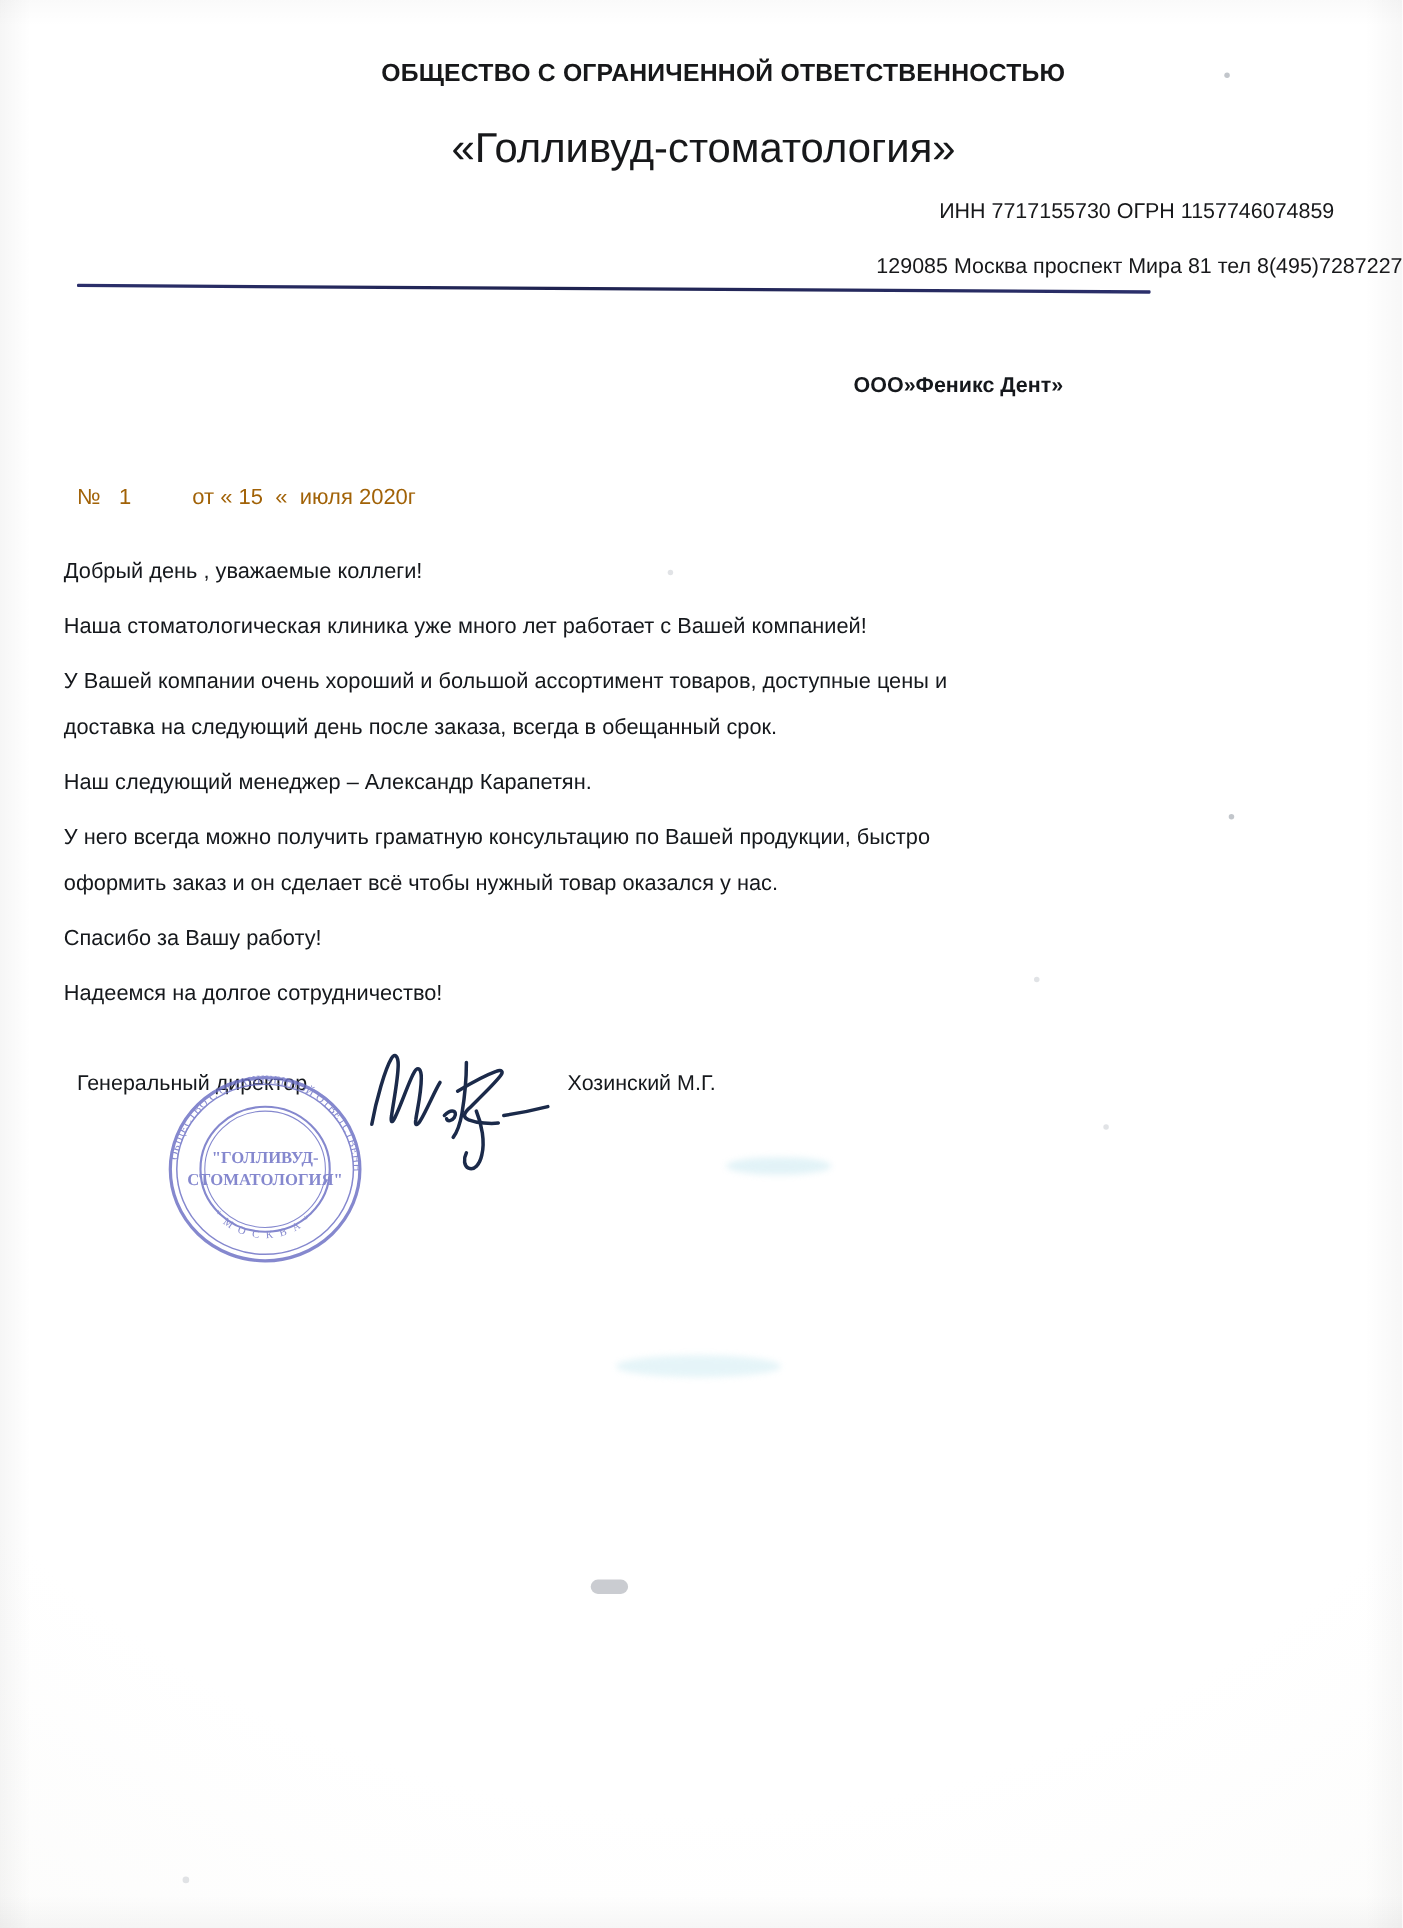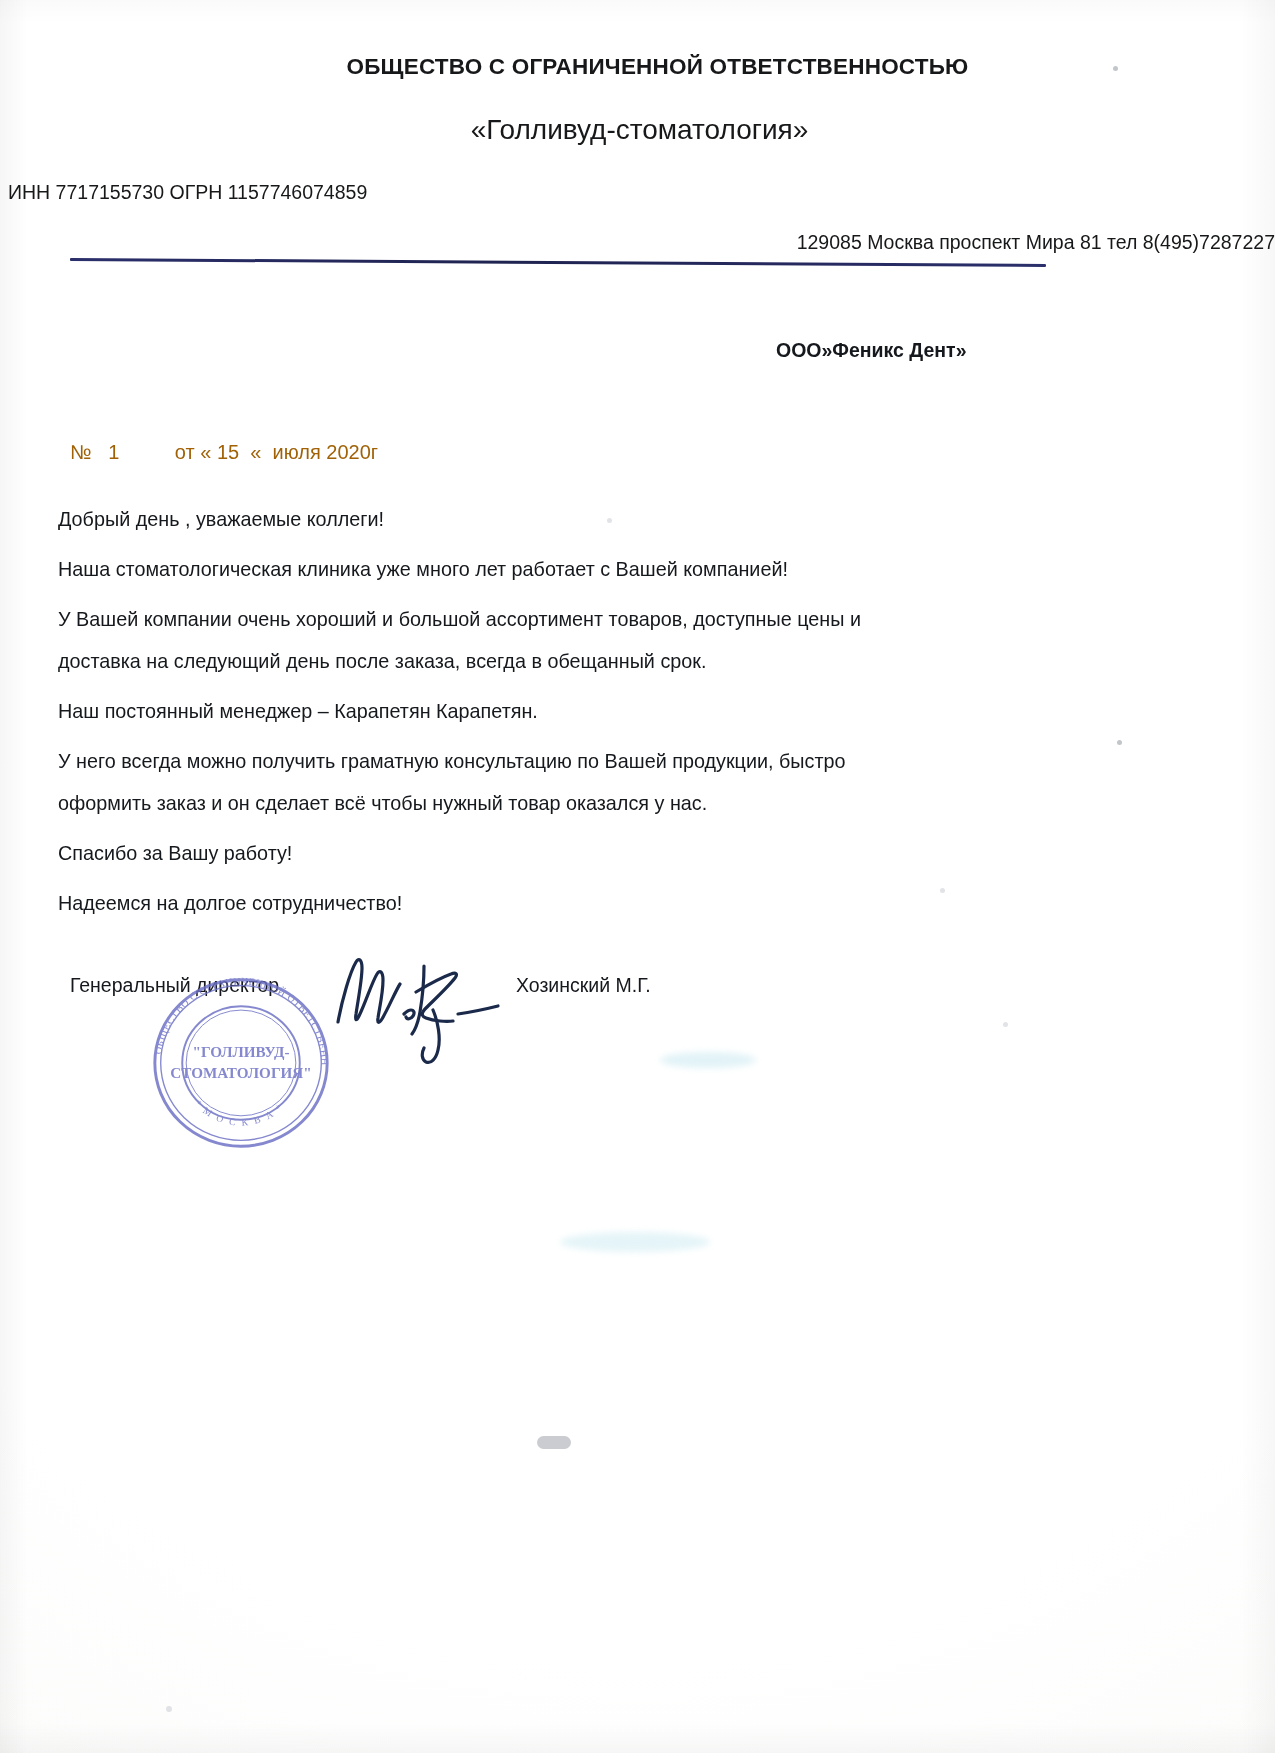--- a/index.html
+++ b/index.html
@@ -53,31 +53,31 @@
     color: #17181a;
     padding-left: 40px;
     box-sizing: border-box;
   }
   .org-name {
     position: absolute;
     top: 114px;
     left: 0;
     width: 1275px;
     text-align: center;
-    font-size: 28px;
+    font-size: 38px;
     color: #17181a;
     padding-left: 4px;
     box-sizing: border-box;
   }
   .org-ids {
     position: absolute;
     top: 181px;
     left: 0;
     width: 1213px;
-    text-align: left;
+    text-align: right;
     font-size: 19.5px;
     color: #17181a;
     padding-left: 8px;
     box-sizing: border-box;
   }
   .org-address {
     position: absolute;
     top: 231px;
     left: 0;
     width: 1275px;
@@ -231,21 +231,21 @@
 
   <div class="addressee">ООО»Феникс Дент»</div>
 
   <div class="docline">№   1          от « 15  «  июля 2020г</div>
 
   <div class="body-text">
     <p>Добрый день , уважаемые коллеги!</p>
     <p>Наша стоматологическая клиника уже много лет работает с Вашей компанией!</p>
     <p class="tight">У Вашей компании очень хороший и большой ассортимент товаров, доступные цены и</p>
     <p>доставка на следующий день после заказа, всегда в обещанный срок.</p>
-    <p>Наш постоянный менеджер – Карапетян Карапетян.</p>
+    <p>Наш следующий менеджер – Александр Карапетян.</p>
     <p class="tight">У него всегда можно получить граматную консультацию по Вашей продукции, быстро</p>
     <p>оформить заказ и он сделает всё чтобы нужный товар оказался у нас.</p>
     <p>Спасибо за Вашу работу!</p>
     <p>Надеемся на долгое сотрудничество!</p>
   </div>
 
   <div class="sign-title">Генеральный директор</div>
   <div class="sign-name">Хозинский М.Г.</div>
 
   <svg class="signature" viewBox="0 0 220 145">

